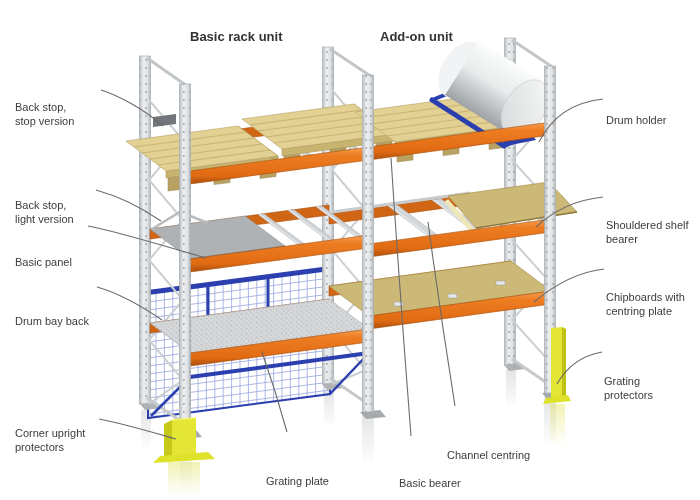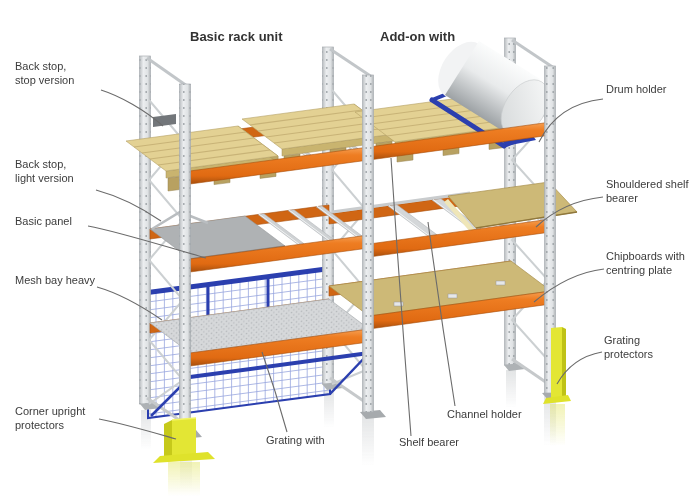--- a/index.html
+++ b/index.html
@@ -1,20 +1,20 @@
 <!DOCTYPE html>
 <html><head>
 <meta charset="utf-8">
 <style>
   html,body{margin:0;padding:0;background:#fff;}
   #stage{position:relative;width:700px;height:500px;background:#fff;overflow:hidden;
          font-family:"Liberation Sans",sans-serif;}
   #art{position:absolute;left:0;top:0;}
   .lbl{position:absolute;font-size:11px;line-height:14px;color:var(--label-text,#3c3c3c);
-       white-space:nowrap;}
+       white-space:nowrap;margin-top:41px;}
   .ttl{position:absolute;font-size:13px;line-height:16px;font-weight:bold;color:#333;
        white-space:nowrap;}
 </style>
 </head>
 <body>
 
 <div id="stage" style="--beam-orange: #E8731E; --beam-orange-dark: #D06614; --upright-gray: #DFE2E4; --pallet-wood: #E3D193; --chipboard: #CDB977; --steel-panel-gray: #AFB2B4; --accent-blue: #2B3FAF; --mesh-blue: #98A6DE; --protector-yellow: #E3E634; --label-text: #3C3C3C;">
 
 <svg id="art" width="700" height="500" viewBox="0 0 700 500">
   <defs>
@@ -327,50 +327,50 @@
     <path d="M411,436 Q400,295 391,158"></path>
     <path d="M455,406 Q440,312 428,222"></path>
     <path d="M603,99 C575,102 552,116 539,142"></path>
     <path d="M603,197 C575,200 552,212 536,227"></path>
     <path d="M604,269 C578,272 553,286 534,302"></path>
     <path d="M602,352 C580,356 566,368 557,384"></path>
   </g>
 </svg>
 
   <div class="ttl" style="left:190px;top:29px">Basic rack unit</div>
-  <div class="ttl" style="left:380px;top:29px">Add-on with</div>
+  <div class="ttl" style="left:380px;top:29px">Add-on unit</div>
 
   <div class="lbl" style="left:15px;top:59px">
     <div>Back stop,</div>
     <div>stop version</div>
   </div>
   <div class="lbl" style="left:15px;top:157px">
     <div>Back stop,</div>
     <div>light version</div>
   </div>
   <div class="lbl" style="left:15px;top:214px">
     <div>Basic panel</div>
   </div>
   <div class="lbl" style="left:15px;top:273px">
-    <div>Mesh bay heavy</div>
-  </div>
-  <div class="lbl" style="left:15px;top:404px">
+    <div>Drum bay back</div>
+  </div>
+  <div class="lbl" style="left:15px;top:385px">
     <div>Corner upright</div>
     <div>protectors</div>
   </div>
   <div class="lbl" style="left:266px;top:433px">
-    <div>Grating with</div>
+    <div>Grating plate</div>
   </div>
   <div class="lbl" style="left:399px;top:435px">
-    <div>Shelf bearer</div>
+    <div>Basic bearer</div>
   </div>
   <div class="lbl" style="left:447px;top:407px">
-    <div>Channel holder</div>
-  </div>
-  <div class="lbl" style="left:606px;top:82px">
+    <div>Channel centring</div>
+  </div>
+  <div class="lbl" style="left:606px;top:72px">
     <div>Drum holder</div>
   </div>
   <div class="lbl" style="left:606px;top:177px">
     <div>Shouldered shelf</div>
     <div>bearer</div>
   </div>
   <div class="lbl" style="left:606px;top:249px">
     <div>Chipboards with</div>
     <div>centring plate</div>
   </div>

